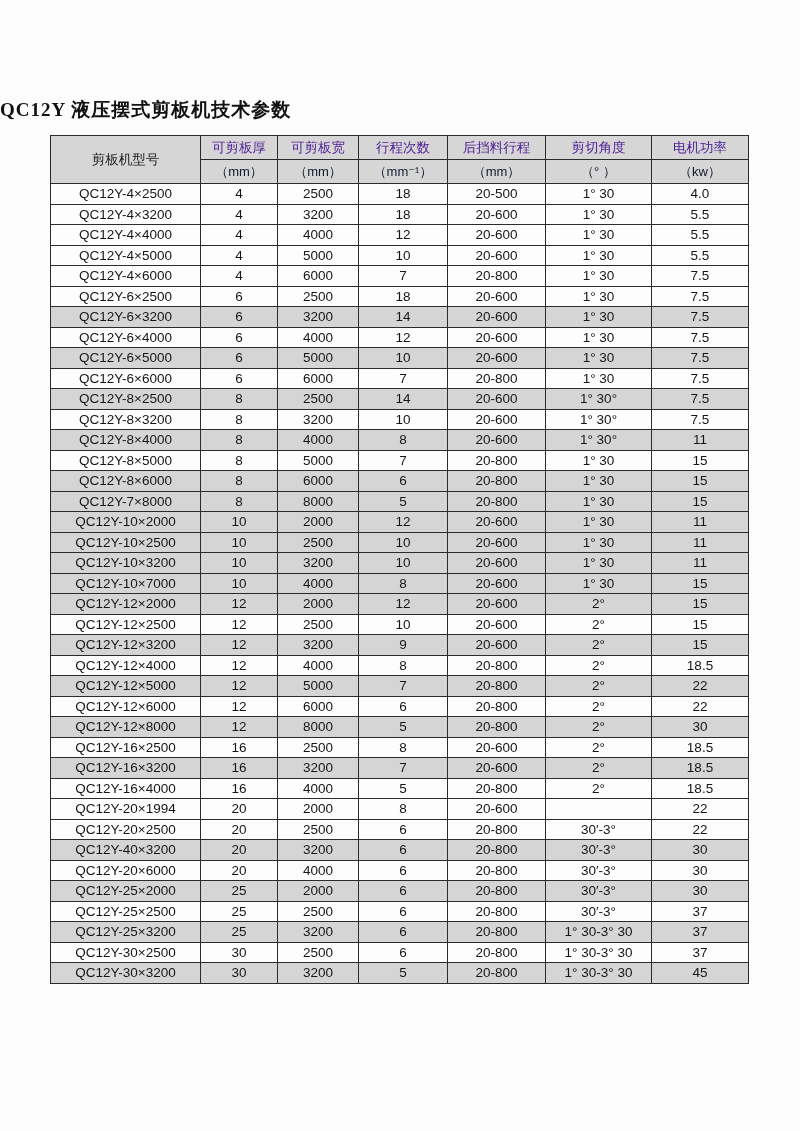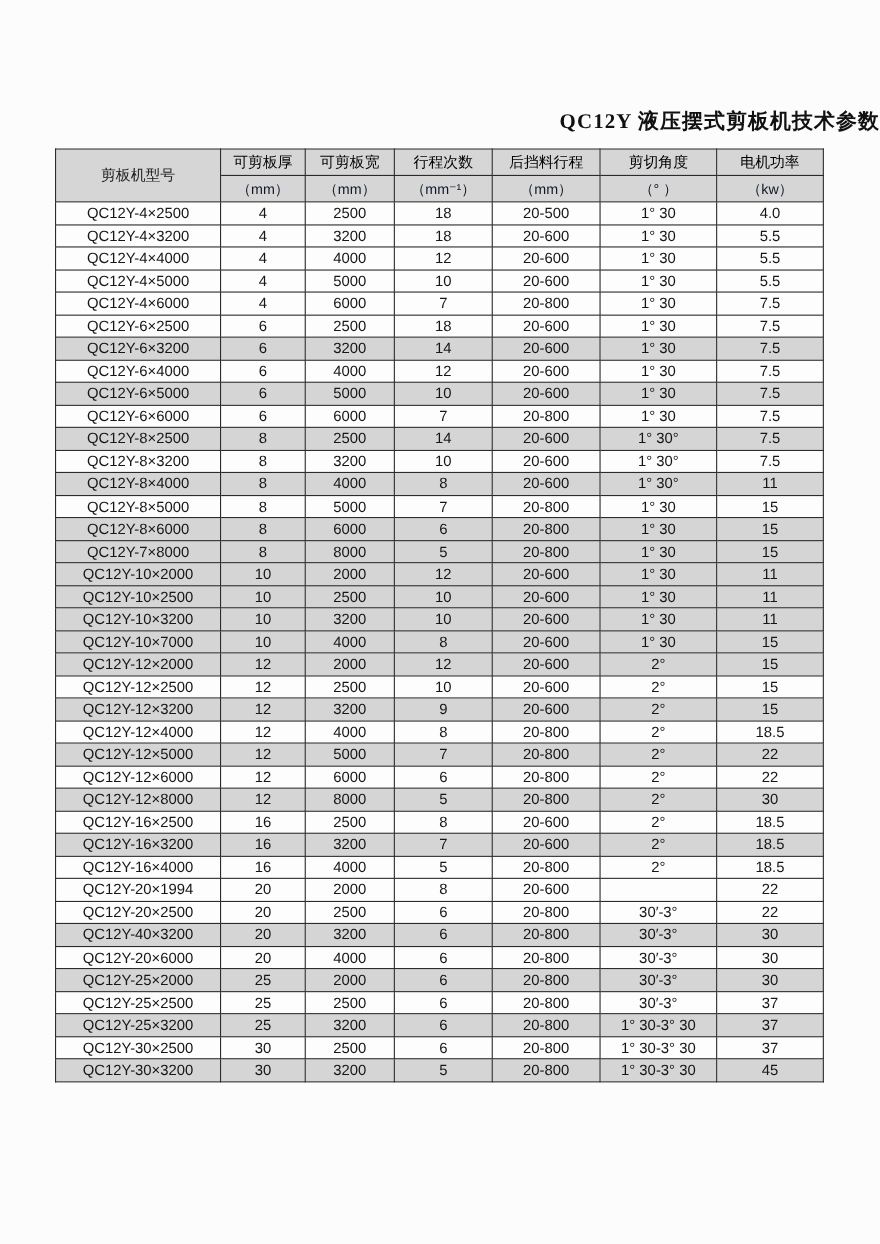--- a/index.html
+++ b/index.html
@@ -6,21 +6,21 @@
   html,body { width:800px; height:1131px; }
   body {
     position:relative;
     background:#fcfcfc;
     font-family:"Liberation Sans","DejaVu Sans",sans-serif;
     color:#1a1a1a;
   }
   .page-title {
     position:absolute;
     top:97px; left:0; width:800px;
-    text-align:right;
+    text-align:left;
     font-family:"Liberation Serif","DejaVu Serif",serif;
     font-weight:bold;
     font-size:19px;
     letter-spacing:1px;
     color:#111;
   }
   table.spec-table {
     position:absolute;
     left:50px; top:135px;
     width:698px;
@@ -36,21 +36,21 @@
     white-space:nowrap;
   }
   .spec-table thead th {
     background:#d6d6d6;
     font-weight:normal;
   }
   .spec-table th.hdr-name {
     font-family:"Liberation Serif","DejaVu Serif",serif;
     font-size:13.5px;
     height:24px;
-    color:#000000;
+    color:#4c1d95;
   }
   .spec-table th.hdr-model {
     font-family:"Liberation Serif","DejaVu Serif",serif;
     font-size:13.5px;
   }
   .spec-table th.hdr-unit {
     font-size:13px;
     height:24px;
     color:#0f172a;
   }

